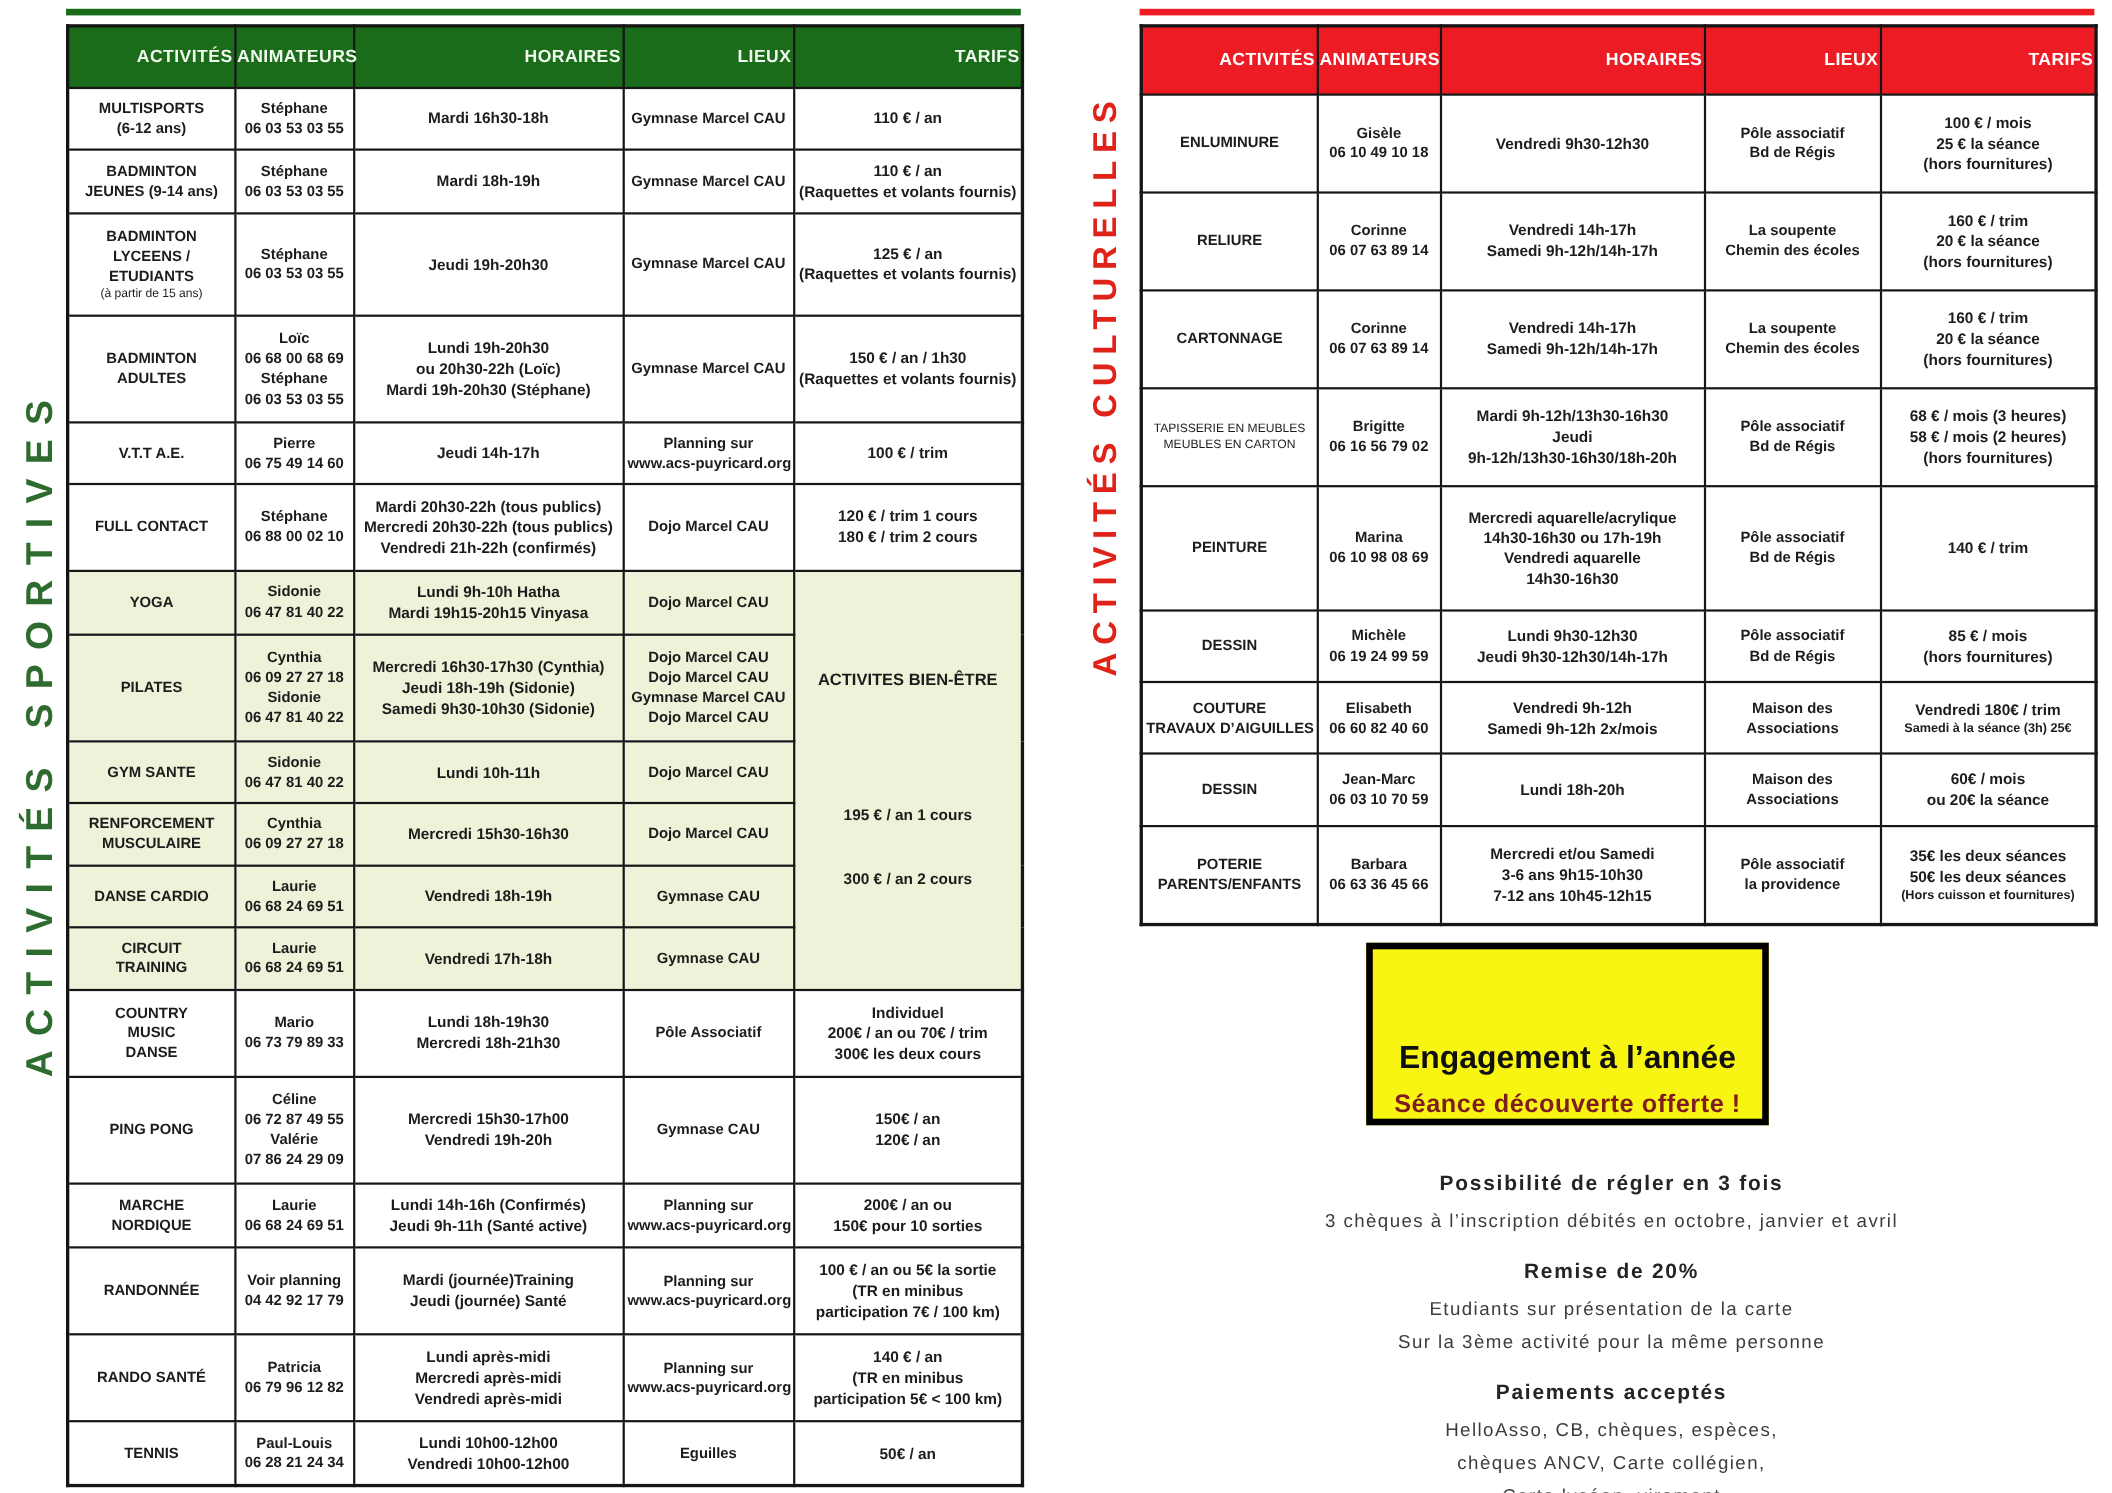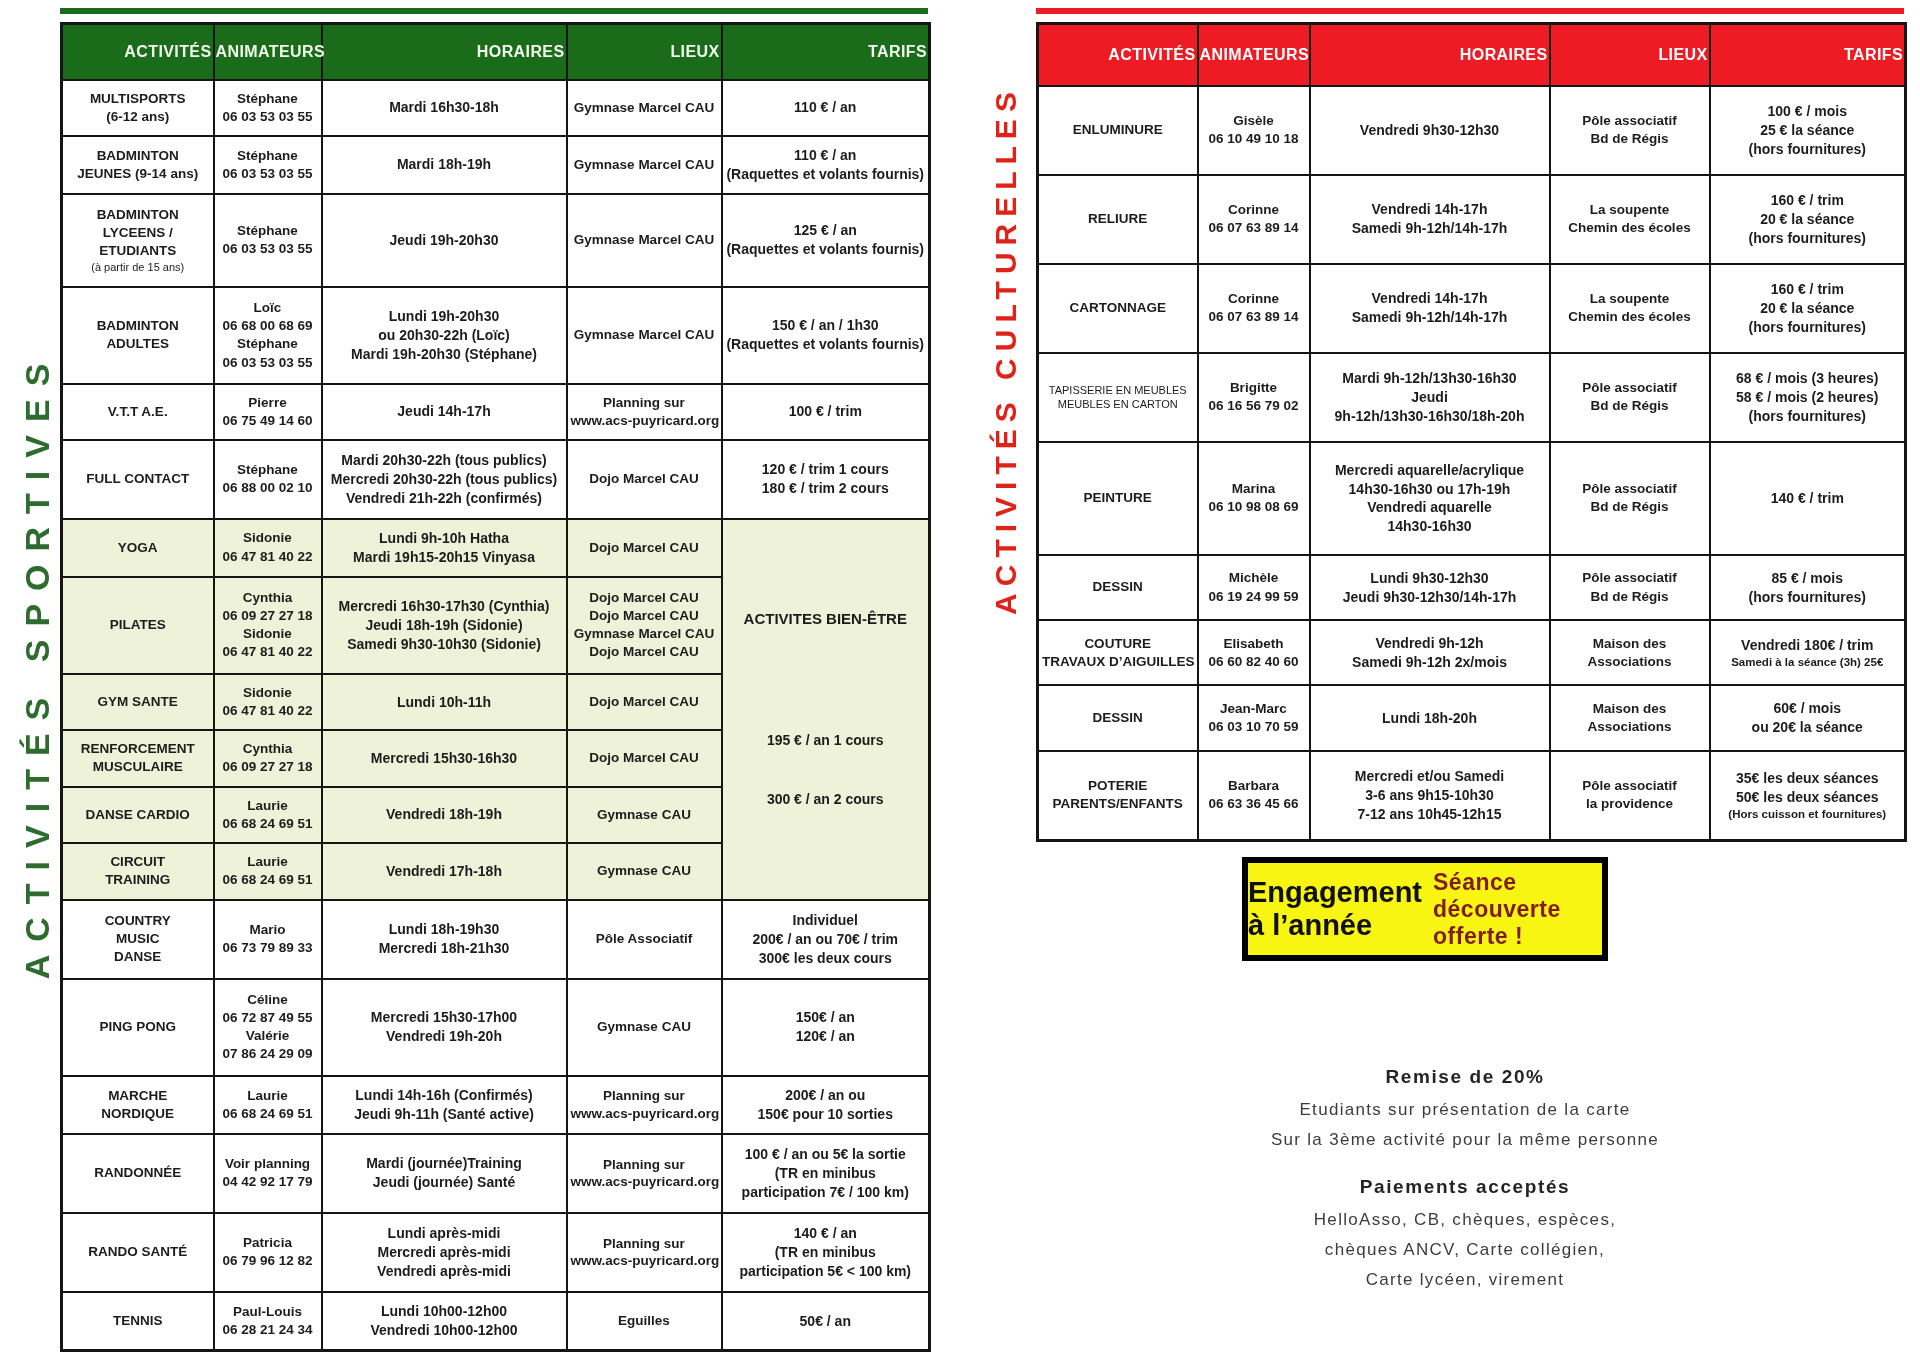--- a/index.html
+++ b/index.html
@@ -43,23 +43,23 @@
   .cline.small{font-size:11.5px;line-height:1.3;}
   .col-activity .cline{font-size:13.5px;}
   .col-activity .cline.small{font-size:11px;font-weight:normal;}
   .col-anim .cline{font-size:13.5px;}
   .col-lieux .cline{font-size:13.5px;}
   .wellness-inner{display:flex;flex-direction:column;align-items:center;gap:64px;}
   .w-title{font-size:15px;font-weight:bold;}
   .w-prices .cline{font-size:14px;margin-top:40px;}
 
   .engagement{
-    position:absolute;left:1242px;top:857px;width:366px;height:104px;
+    position:absolute;left:1242px;top:857px;width:366px;height:166px;
     background:var(--yellow,#f8f513);border:6px solid #000;box-sizing:border-box;
-    display:flex;justify-content:flex-start;align-items:center;gap:11px;
+    display:flex;flex-direction:column;justify-content:flex-end;align-items:center;gap:11px;
   }
   .eng1{font-size:29px;font-weight:bold;color:#101010;}
   .eng2{font-size:23px;font-weight:bold;color:#7f1d1d;letter-spacing:.5px;}
 
   .footer{position:absolute;left:1095px;top:1066px;width:740px;text-align:center;}
   .f-heading{font-size:19px;font-weight:bold;letter-spacing:1.6px;color:#242424;margin:26px 0 12px 0;}
   .f-section:first-child .f-heading{margin-top:0;}
   .f-line{font-size:17px;letter-spacing:1.3px;color:#3c3c3c;margin:10px 0;}
 </style>
 </head>
@@ -676,20 +676,24 @@
     </tbody>
 </table>
 
 <div class="engagement">
   <div class="eng1">Engagement à l’année</div>
   <div class="eng2">Séance découverte offerte !</div>
 </div>
 
 <div class="footer" id="footer-info">
     <div class="f-section">
+      <div class="f-heading">Possibilité de régler en 3 fois</div>
+      <div class="f-line">3 chèques à l’inscription débités en octobre, janvier et avril</div>
+    </div>
+    <div class="f-section">
       <div class="f-heading">Remise de 20%</div>
       <div class="f-line">Etudiants sur présentation de la carte</div>
       <div class="f-line">Sur la 3ème activité pour la même personne</div>
     </div>
     <div class="f-section">
       <div class="f-heading">Paiements acceptés</div>
       <div class="f-line">HelloAsso, CB, chèques, espèces,</div>
       <div class="f-line">chèques ANCV, Carte collégien,</div>
       <div class="f-line">Carte lycéen, virement</div>
     </div>

